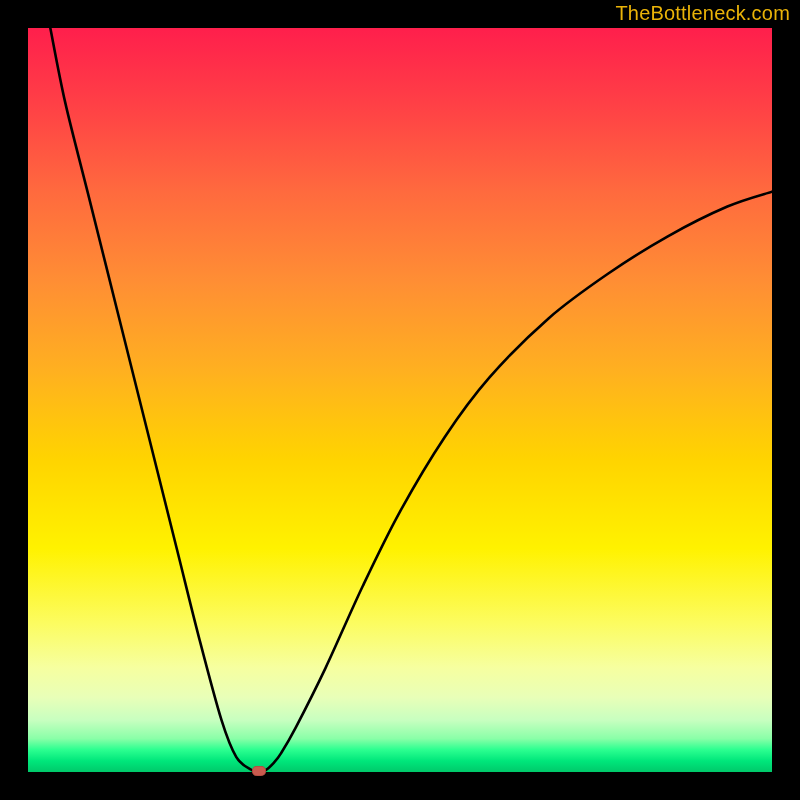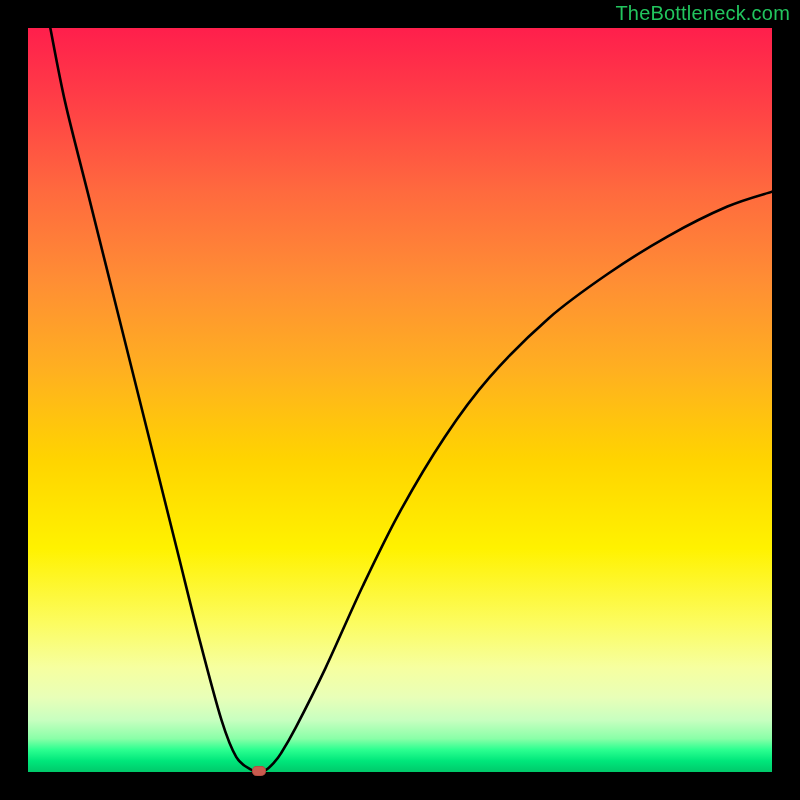--- a/index.html
+++ b/index.html
@@ -40,21 +40,21 @@
       #8affa8 95.5%,
       #2cff90 97%,
       #00e77b 98.5%,
       #00c96a 100%
     );
   }
   .watermark {
     position: absolute;
     top: 2px;
     right: 10px;
-    color: #22c55e;
+    color: #eab308;
     font-size: 20px;
     font-weight: 500;
     letter-spacing: 0.2px;
     user-select: none;
   }
   svg.curve {
     position: absolute;
     top: 0;
     left: 0;
     width: 744px;

